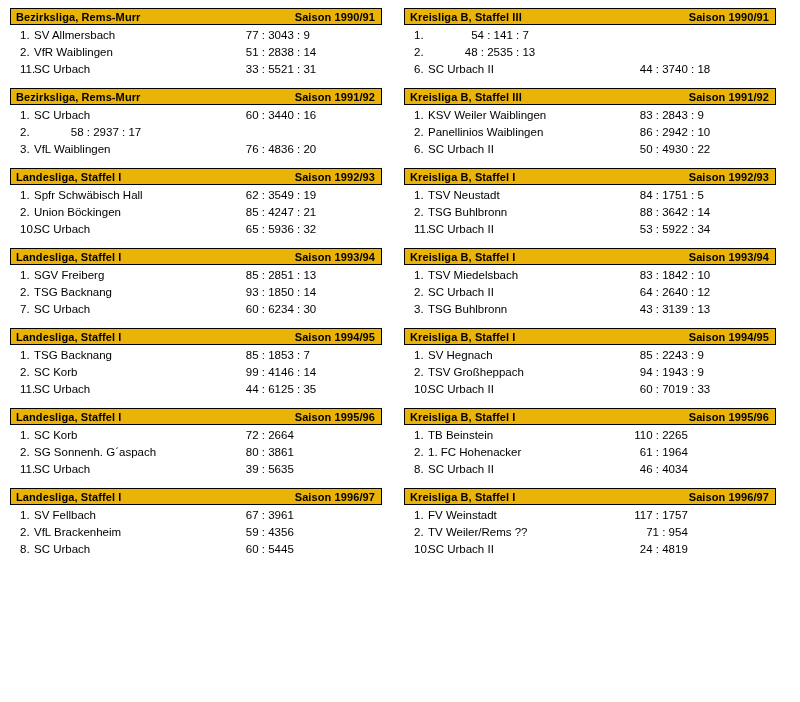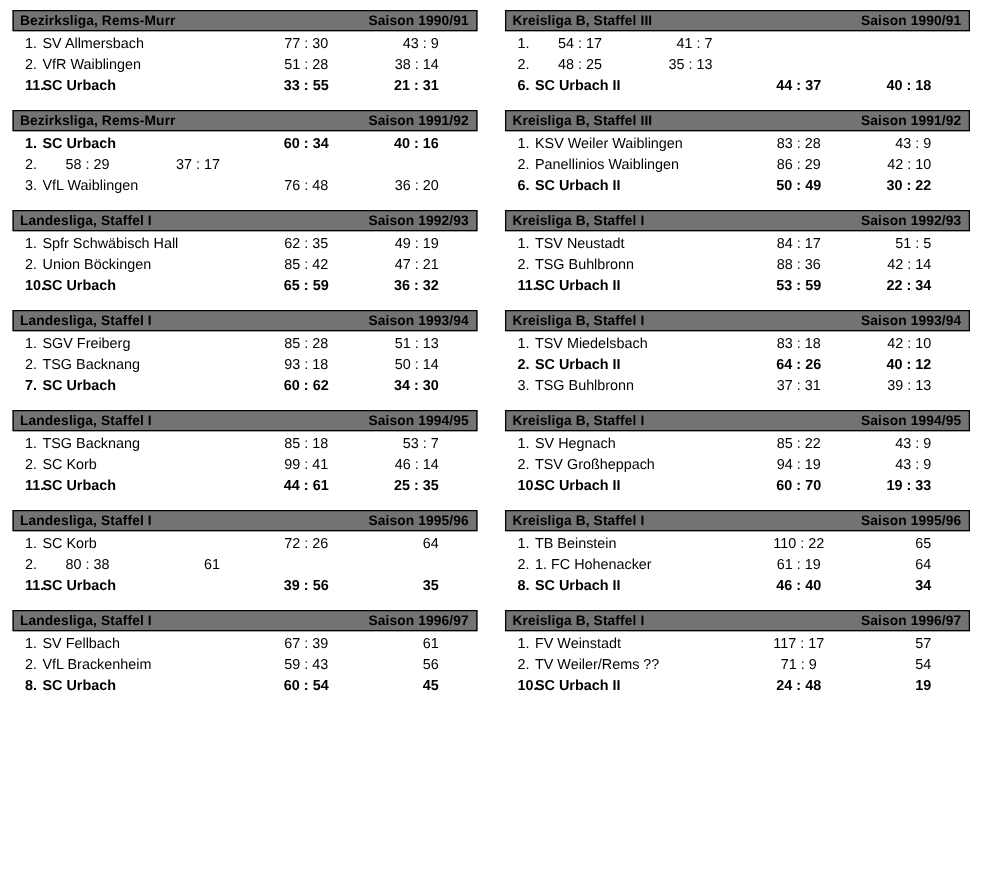--- a/index.html
+++ b/index.html
@@ -29,21 +29,21 @@
     width: 372px;
     display: flex;
     flex-direction: column;
     gap: 10px;
   }
   .block {
     width: 100%;
   }
   .block-header {
     border: 1.5px solid #000;
-    background: #737373;
+    background: #eab308;
     height: 17px;
     display: flex;
     align-items: center;
     justify-content: space-between;
     padding: 0 6px 0 5px;
     box-sizing: border-box;
     font-size: 11px;
     font-weight: bold;
     letter-spacing: 0.1px;
   }
@@ -69,28 +69,28 @@
     text-align: left;
     padding-left: 10px;
     box-sizing: border-box;
   }
   .team {
     width: 175px;
     overflow: hidden;
   }
   .goals {
     width: 72px;
-    text-align: center;
+    text-align: right;
   }
   .points {
     width: 70px;
-    text-align: right;
+    text-align: left;
   }
   .bold {
-    font-weight: bold;
+    font-weight: normal;
   }
 </style>
 </head>
 <body>
 
 <div class="page">
   <div class="columns" id="columns-root">
       <div class="column">
         <div class="block">
           <div class="block-header">
@@ -228,20 +228,21 @@
           </div>
           <div class="rows">
             <div class="row">
               <span class="rank">1.</span>
               <span class="team">SC Korb</span>
               <span class="goals">72 : 26</span>
               <span class="points">64</span>
             </div>
             <div class="row">
               <span class="rank">2.</span>
+              <span class="team">SG Sonnenh. G´aspach</span>
               <span class="goals">80 : 38</span>
               <span class="points">61</span>
             </div>
             <div class="row bold">
               <span class="rank">11.</span>
               <span class="team">SC Urbach</span>
               <span class="goals">39 : 56</span>
               <span class="points">35</span>
             </div>
           </div>
@@ -275,21 +276,21 @@
       </div>
       <div class="column">
         <div class="block">
           <div class="block-header">
             <span class="league">Kreisliga B, Staffel III</span>
             <span class="season">Saison 1990/91</span>
           </div>
           <div class="rows">
             <div class="row">
               <span class="rank">1.</span>
-              <span class="goals">54 : 17</span>
+              <span class="goals">54 : 1</span>
               <span class="points">41 : 7</span>
             </div>
             <div class="row">
               <span class="rank">2.</span>
               <span class="goals">48 : 25</span>
               <span class="points">35 : 13</span>
             </div>
             <div class="row bold">
               <span class="rank">6.</span>
               <span class="team">SC Urbach II</span>
@@ -364,21 +365,21 @@
             </div>
             <div class="row bold">
               <span class="rank">2.</span>
               <span class="team">SC Urbach II</span>
               <span class="goals">64 : 26</span>
               <span class="points">40 : 12</span>
             </div>
             <div class="row">
               <span class="rank">3.</span>
               <span class="team">TSG Buhlbronn</span>
-              <span class="goals">37 : 31</span>
+              <span class="goals">43 : 31</span>
               <span class="points">39 : 13</span>
             </div>
           </div>
         </div>
         <div class="block">
           <div class="block-header">
             <span class="league">Kreisliga B, Staffel I</span>
             <span class="season">Saison 1994/95</span>
           </div>
           <div class="rows">

